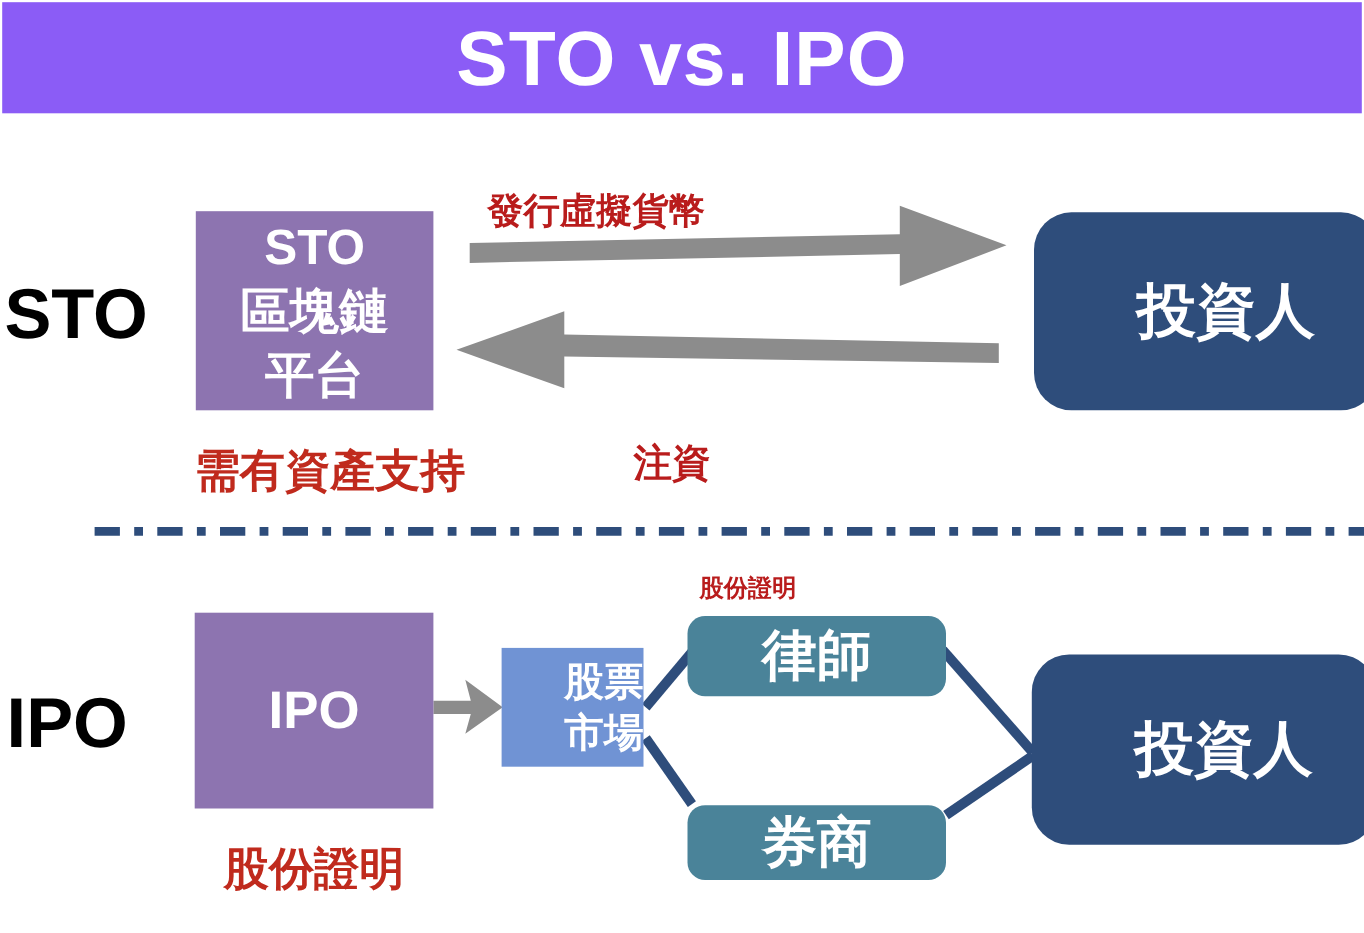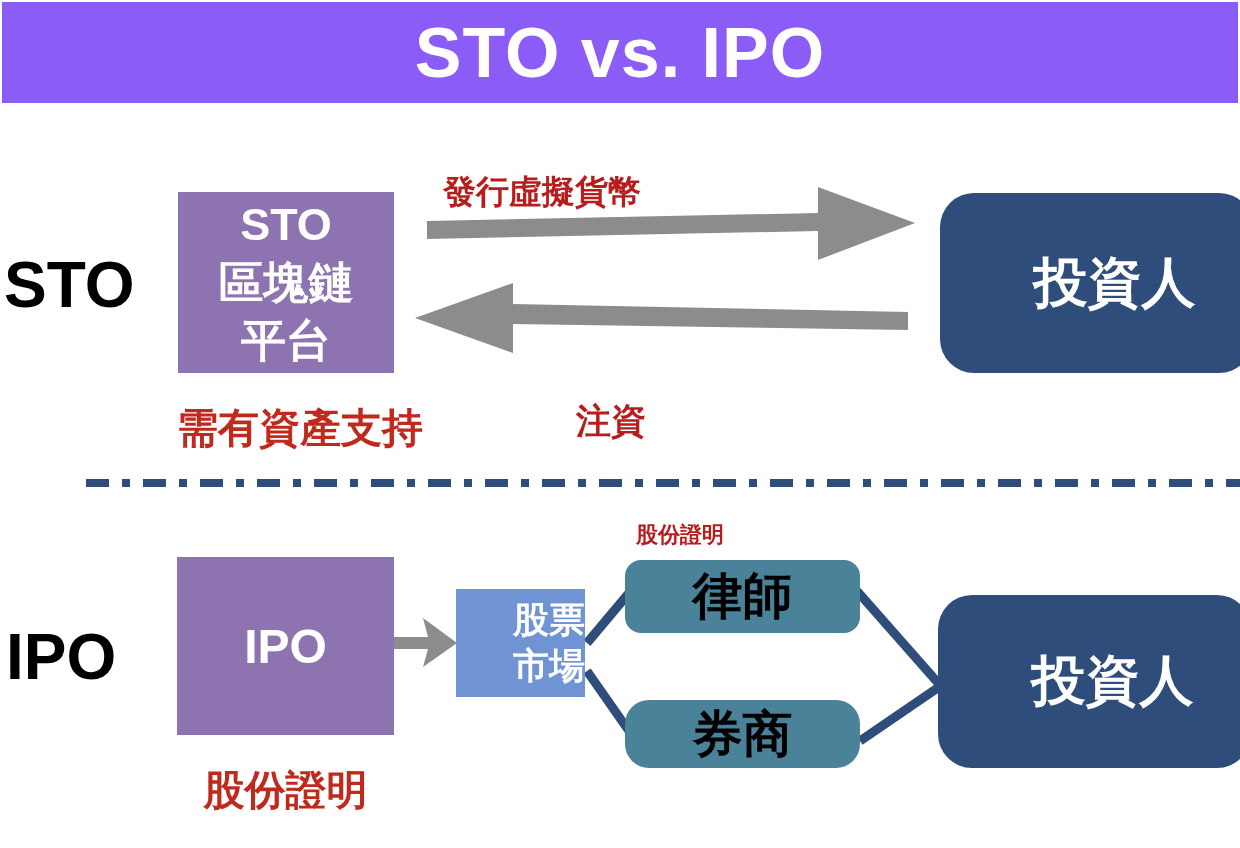--- a/index.html
+++ b/index.html
@@ -101,27 +101,27 @@
     color: #ffffff;
     font-size: 36px; font-weight: 700; line-height: 46px;
     text-align: center;
     display: flex; flex-direction: column;
     align-items: flex-end; justify-content: center;
   }
 
   
   .teal-box {
     background: #4a8399;
-    color: #000000;
+    color: #ffffff;
     border-radius: 16px;
     display: flex; align-items: center; justify-content: center;
     font-size: 50px; font-weight: 700;
   }
   .teal-box.lawyer { left: 625px; top: 560px; width: 235px; height: 73px; }
-  .teal-box.broker { left: 625px; top: 700px; width: 235px; height: 68px; border-radius: 24px; }
+  .teal-box.broker { left: 625px; top: 732px; width: 235px; height: 68px; }
 
   svg.diagram-layer {
     position: absolute;
     left: 0; top: 0;
     width: 1240px; height: 848px;
   }
 </style>
 </head>
 <body>
 

